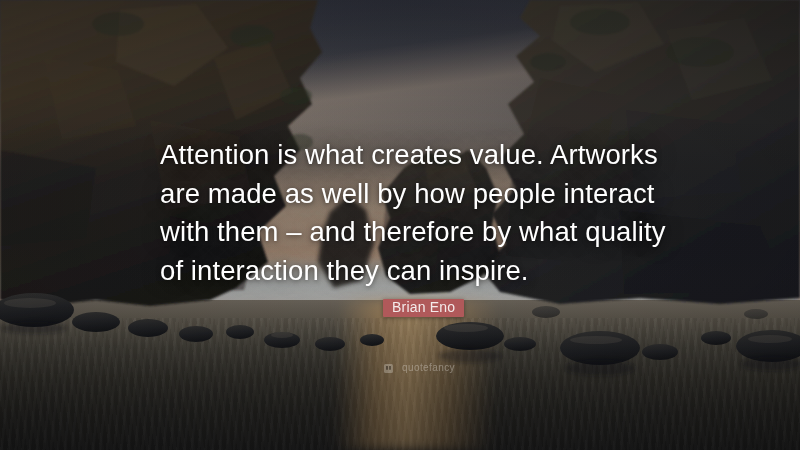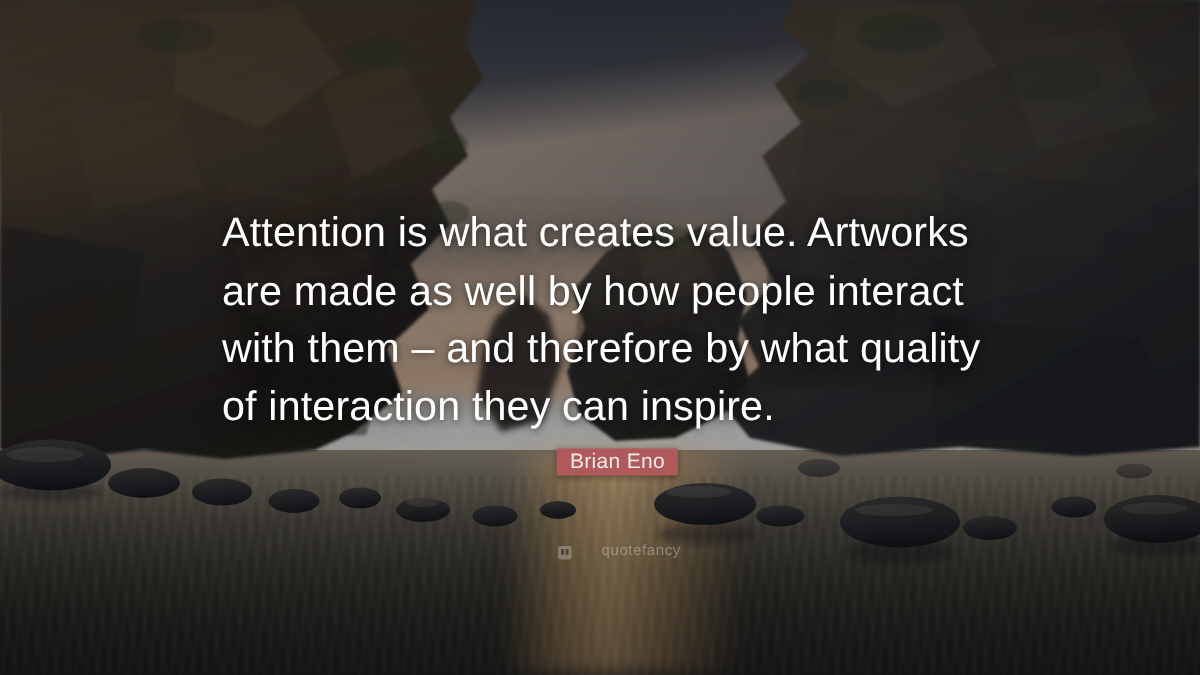--- a/index.html
+++ b/index.html
@@ -137,20 +137,21 @@
     height: 180px;
     background: linear-gradient(180deg, rgba(18,20,26,0.0) 0%, rgba(18,20,26,0.22) 30%, rgba(18,20,26,0.22) 70%, rgba(18,20,26,0.0) 100%);
     pointer-events: none;
   }
 
   
   #content {
     position: absolute;
     inset: 0;
     z-index: 10;
+    margin-left: 12px;
   }
 
   #quote-text {
     position: absolute;
     left: 148px;
     top: 136px;
     width: 510px;
     color: #ffffff;
     font-size: 27.5px;
     line-height: 38.5px;
@@ -173,21 +174,21 @@
     box-shadow: 0 1px 4px rgba(0,0,0,0.40);
     white-space: nowrap;
   }
 
   #watermark {
     position: absolute;
     left: 372px;
     top: 362px;
     display: flex;
     align-items: center;
-    gap: 20px;
+    gap: 9px;
     opacity: 0.38;
     color: #e6e2dc;
     font-size: 10px;
     line-height: 12px;
     letter-spacing: 0.4px;
     white-space: nowrap;
   }
   #watermark .wm-mark {
     display: inline-block;
     width: 9px;

